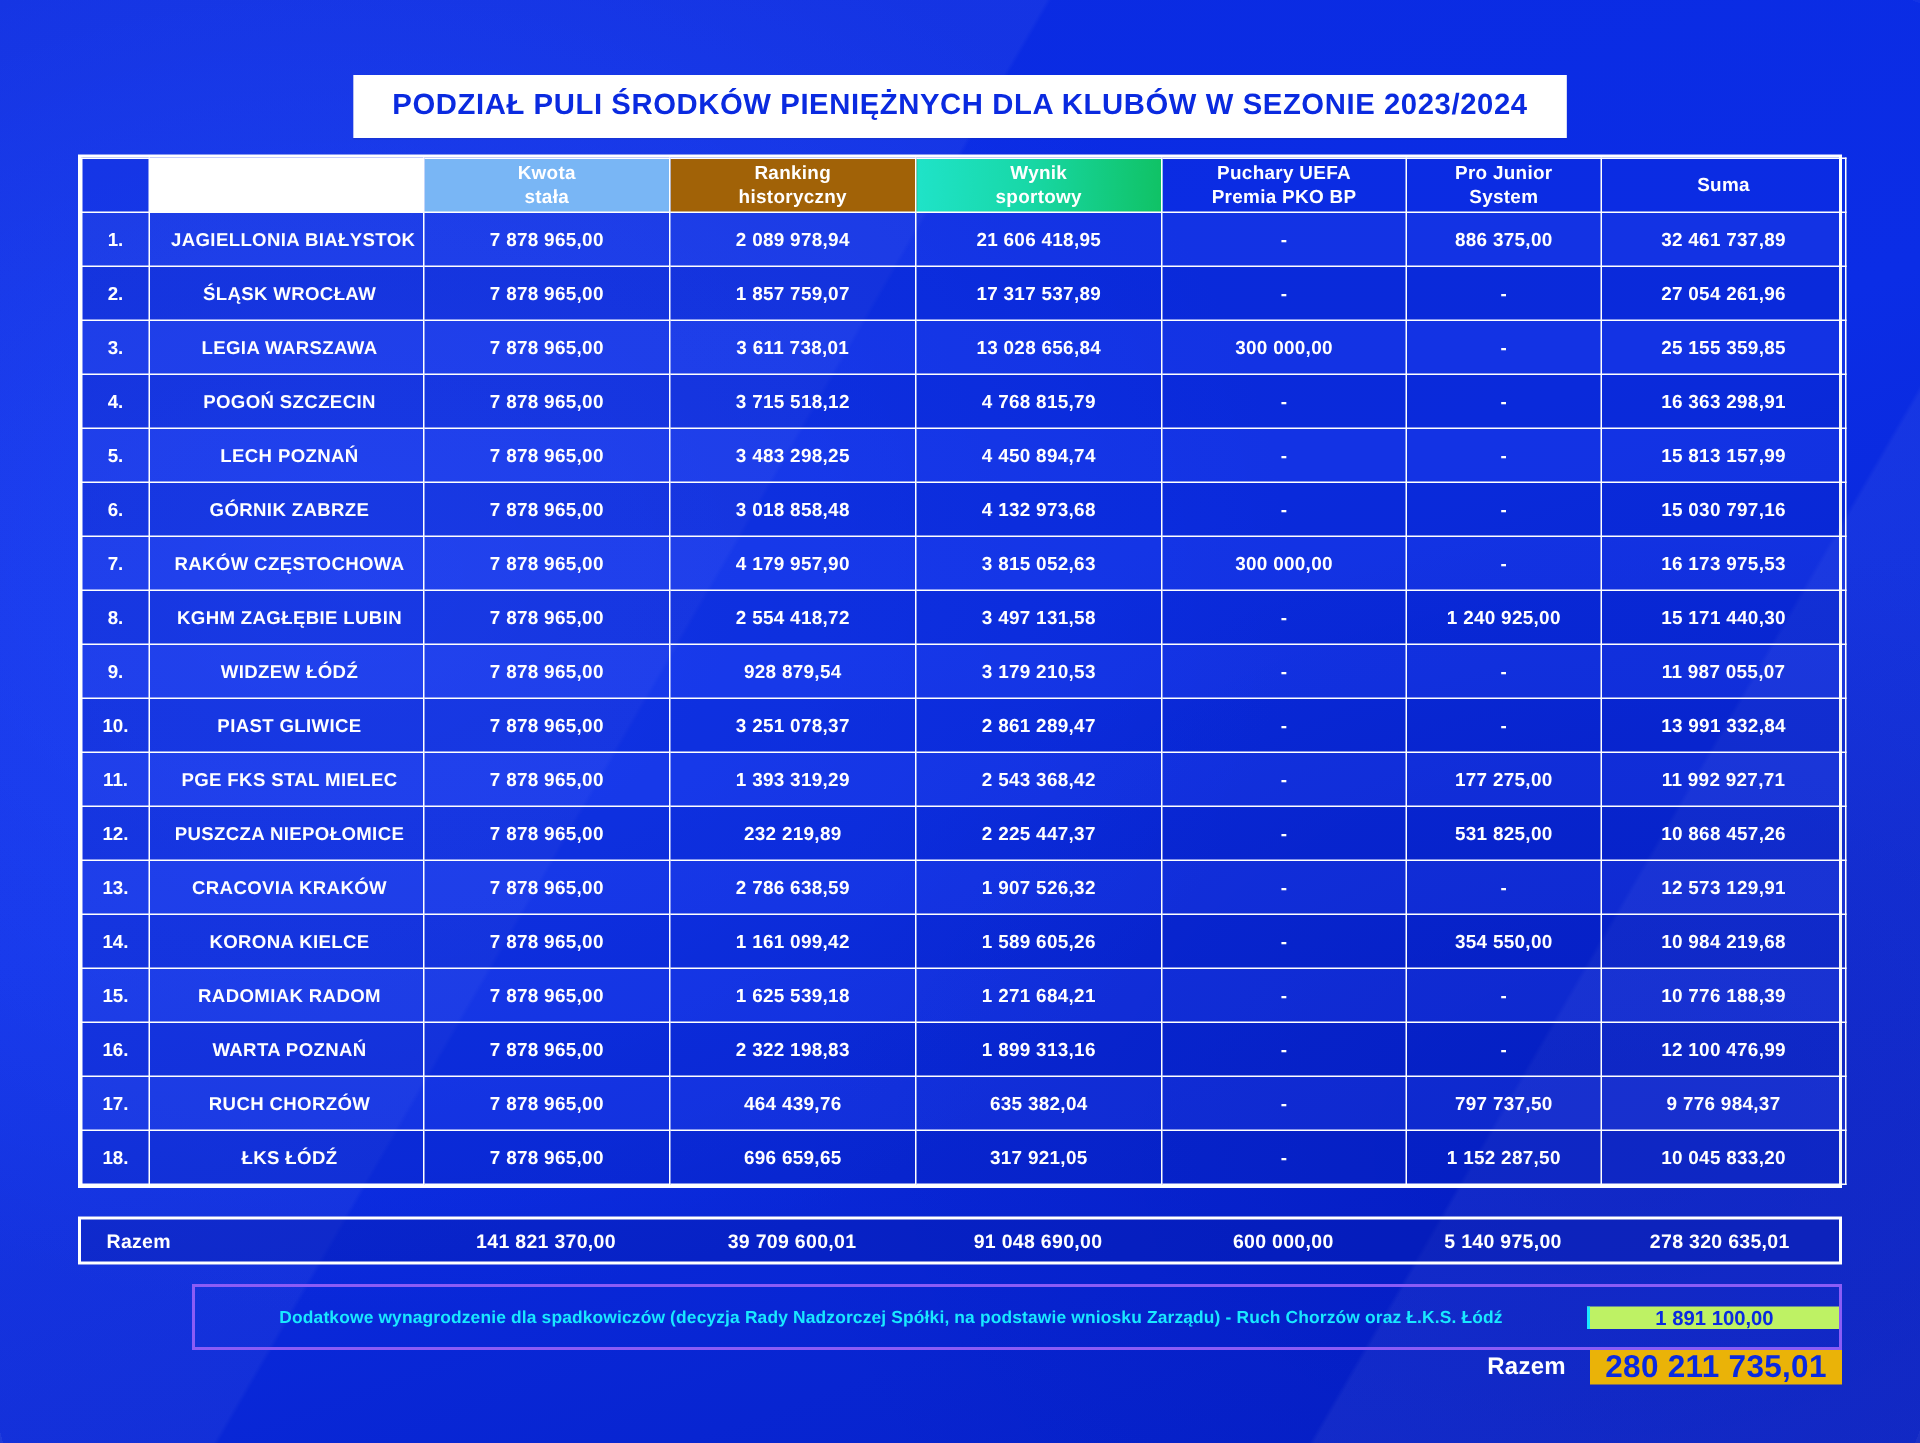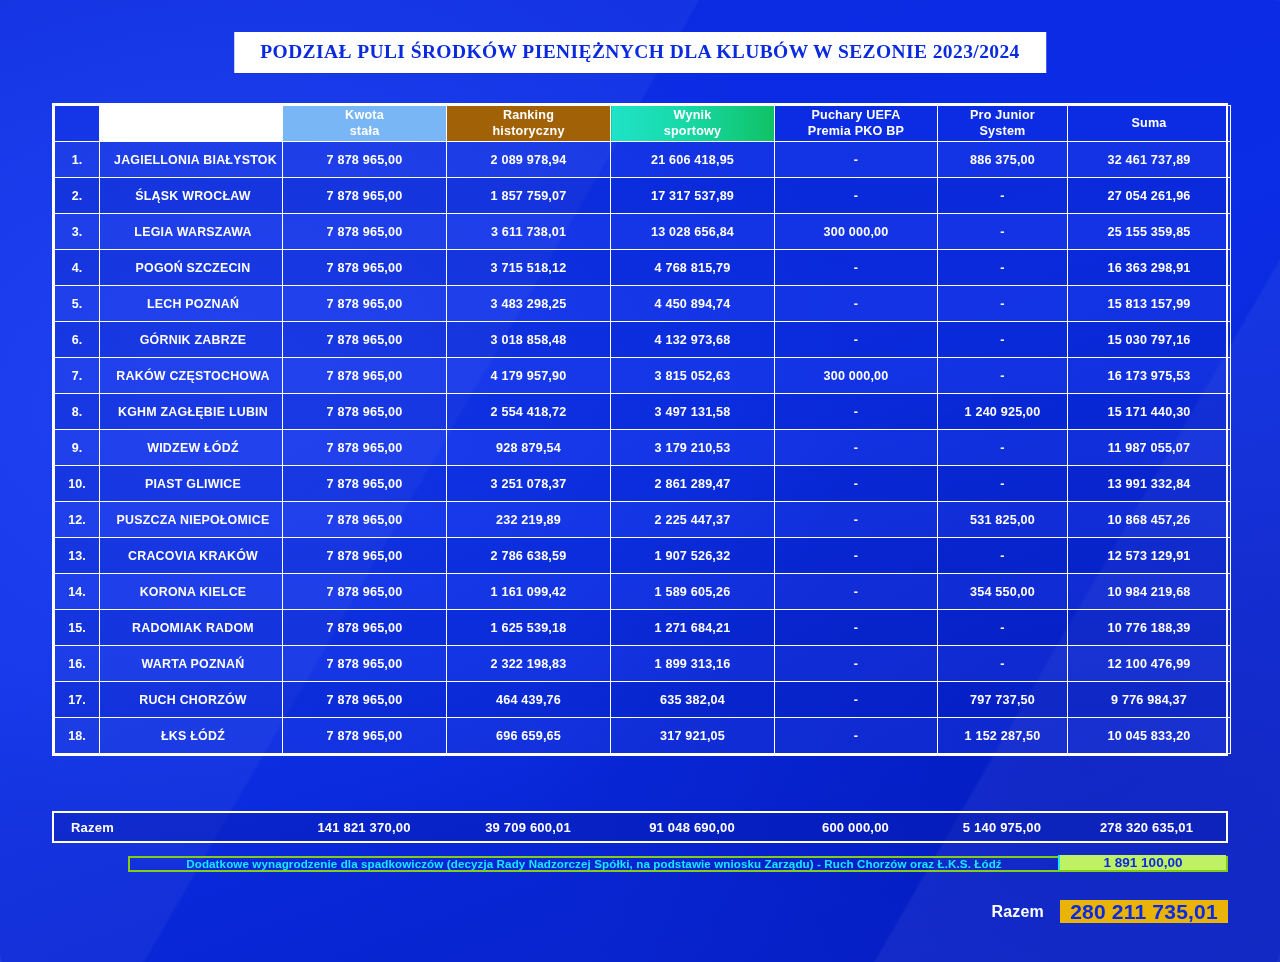--- a/index.html
+++ b/index.html
@@ -35,25 +35,24 @@
   .page {
     position: relative;
     width: 1280px; height: 962px;
     padding: 0;
   }
 
   
   .title-wrap {
     position: absolute;
     left: 50%; transform: translateX(-50%);
-    top: 32px;
+    top: 50px;
     background: #ffffff;
     padding: 9px 26px 10px;
     box-shadow: 0 1px 0 rgba(0,0,0,0.07);
-    font-family: Liberation Serif, serif;
   }
   .title-wrap h1 {
     margin: 0;
     font-size: 19.5px;
     letter-spacing: 0.4px;
     font-weight: 700;
     color: #0a2ae0;
     white-space: nowrap;
   }
 
@@ -151,24 +150,24 @@
   .rz-2 { width: 164px; }
   .rz-3 { width: 164px; }
   .rz-4 { width: 163px; }
   .rz-5 { width: 130px; }
   .rz-6 { width: 159px; }
 
   
   .spad {
     position: absolute;
     left: 128px; top: 856px;
-    width: 1100px; height: 16px;
-    border: 2px solid #84cc16;
+    width: 1100px; height: 44px;
+    border: 2px solid #8b5cf6;
     display: flex;
-    align-items: flex-end;
+    align-items: center;
   }
   .spad .txt {
     flex: 1;
     display: flex; align-items: center; justify-content: center;
     color: #19e8ff;
     font-size: 11.6px;
     font-weight: 700;
     letter-spacing: 0.1px;
     padding: 0 12px;
     text-align: center;
@@ -352,20 +351,30 @@
             <td class="idx">10.</td>
             <td class="club">PIAST GLIWICE</td>
             <td class="num">7 878 965,00</td>
             <td class="num">3 251 078,37</td>
             <td class="num">2 861 289,47</td>
             <td class="num">-</td>
             <td class="num">-</td>
             <td class="sum">13 991 332,84</td>
           </tr>
           <tr>
+            <td class="idx">11.</td>
+            <td class="club">PGE FKS STAL MIELEC</td>
+            <td class="num">7 878 965,00</td>
+            <td class="num">1 393 319,29</td>
+            <td class="num">2 543 368,42</td>
+            <td class="num">-</td>
+            <td class="num">177 275,00</td>
+            <td class="sum">11 992 927,71</td>
+          </tr>
+          <tr>
             <td class="idx">12.</td>
             <td class="club">PUSZCZA NIEPOŁOMICE</td>
             <td class="num">7 878 965,00</td>
             <td class="num">232 219,89</td>
             <td class="num">2 225 447,37</td>
             <td class="num">-</td>
             <td class="num">531 825,00</td>
             <td class="sum">10 868 457,26</td>
           </tr>
           <tr>

